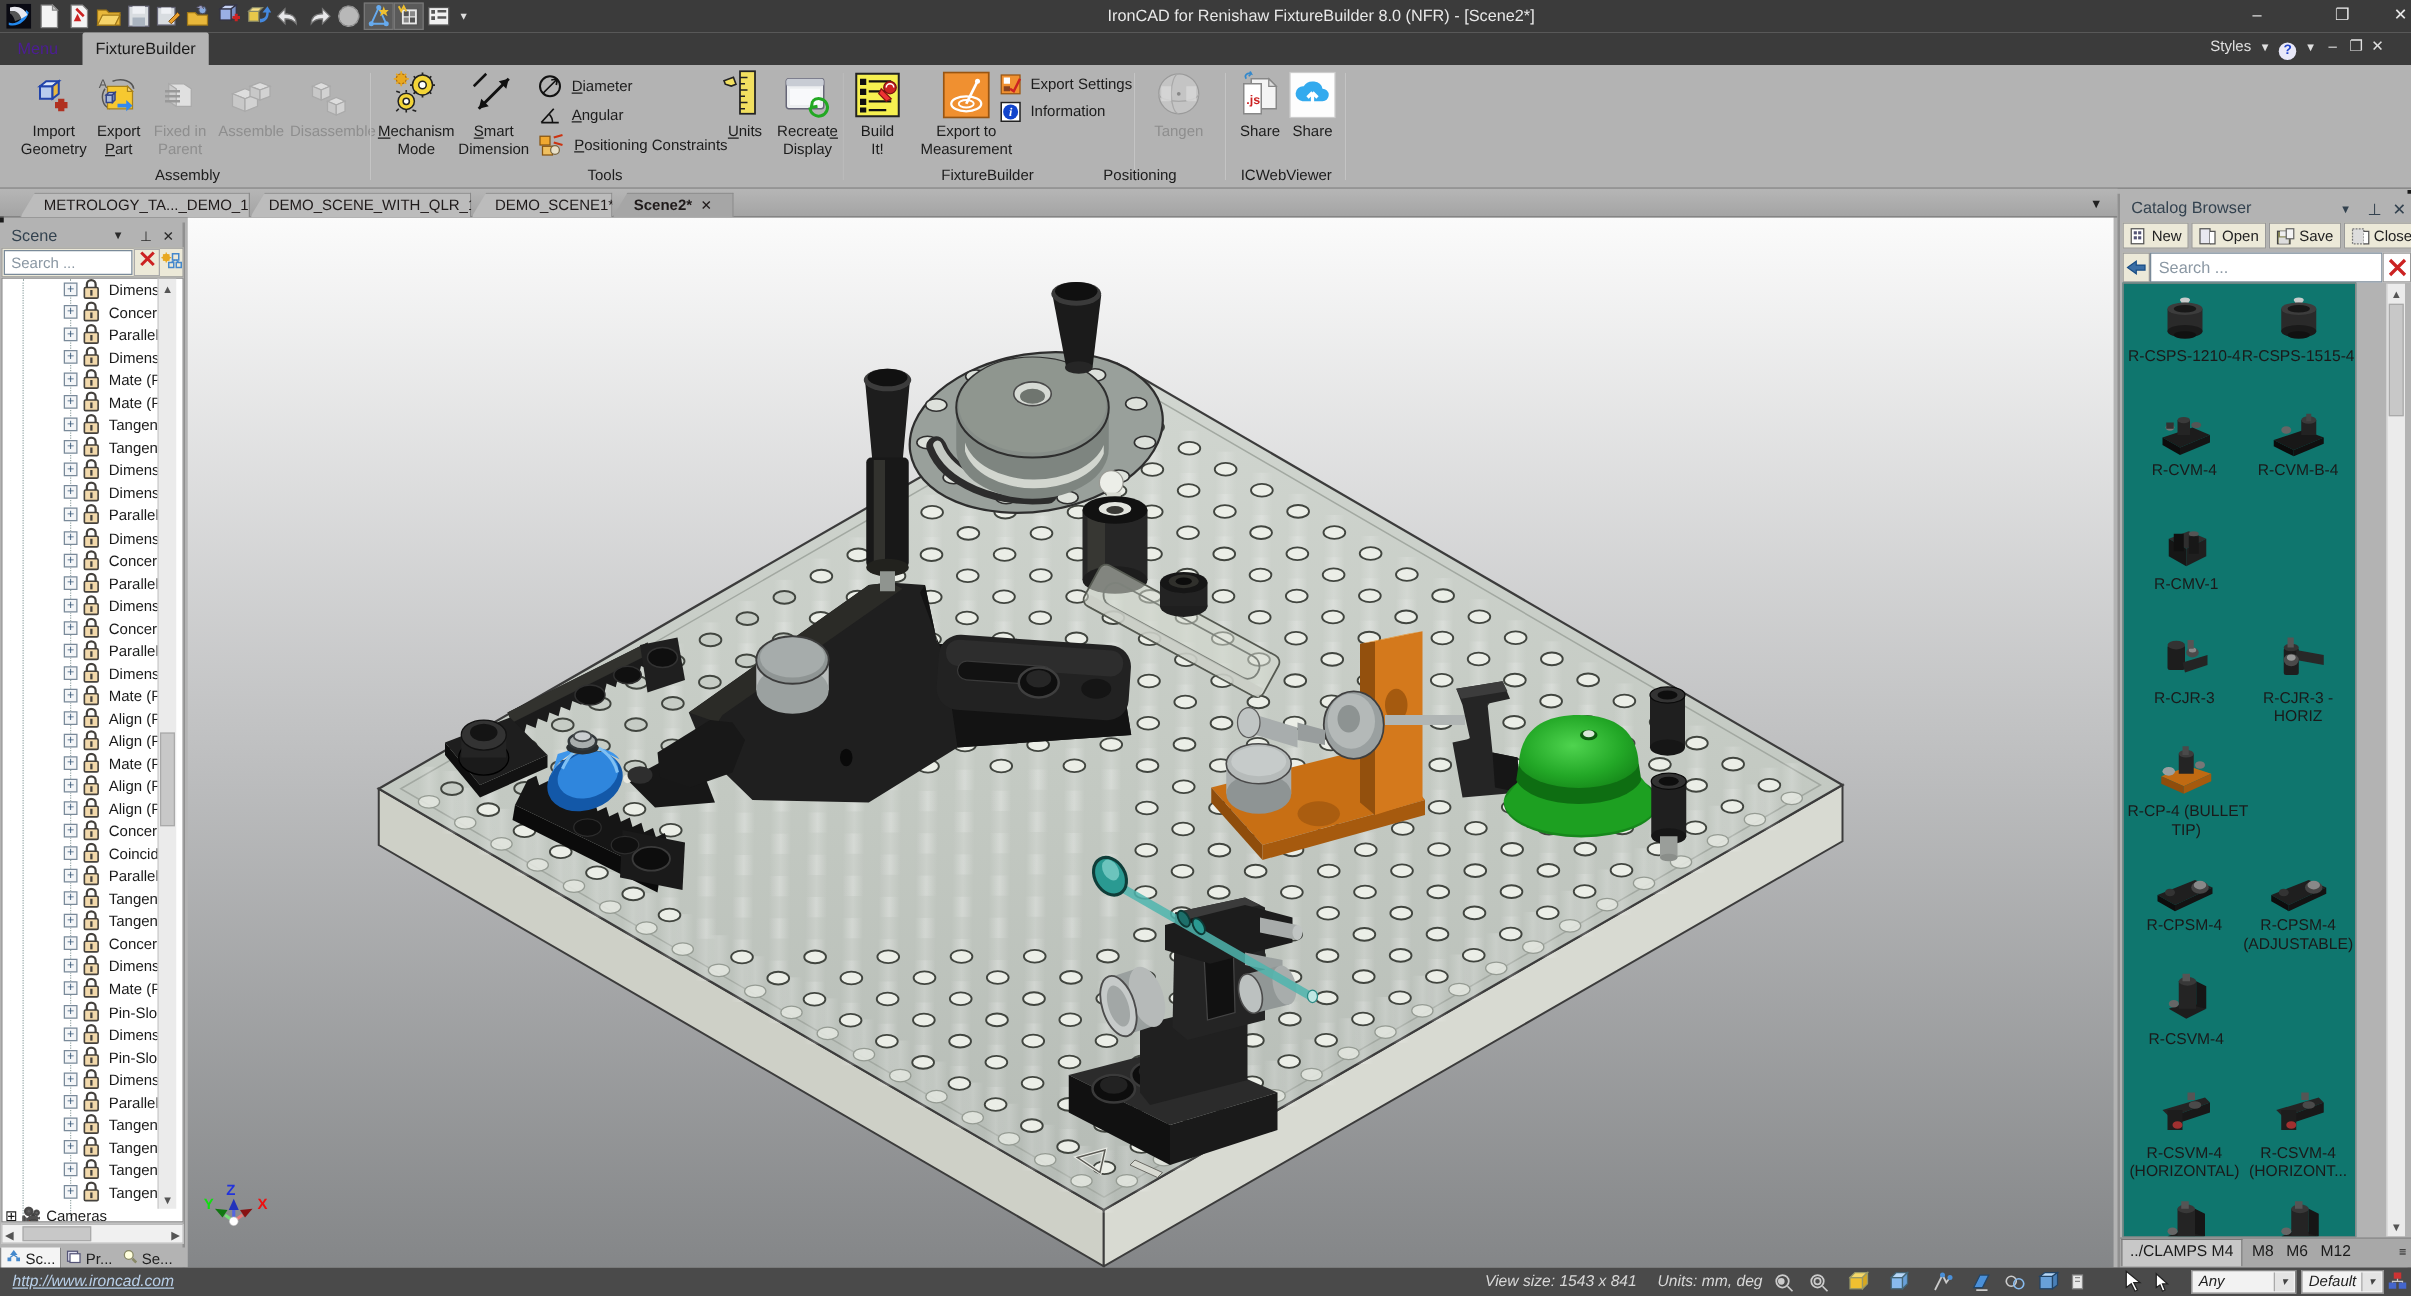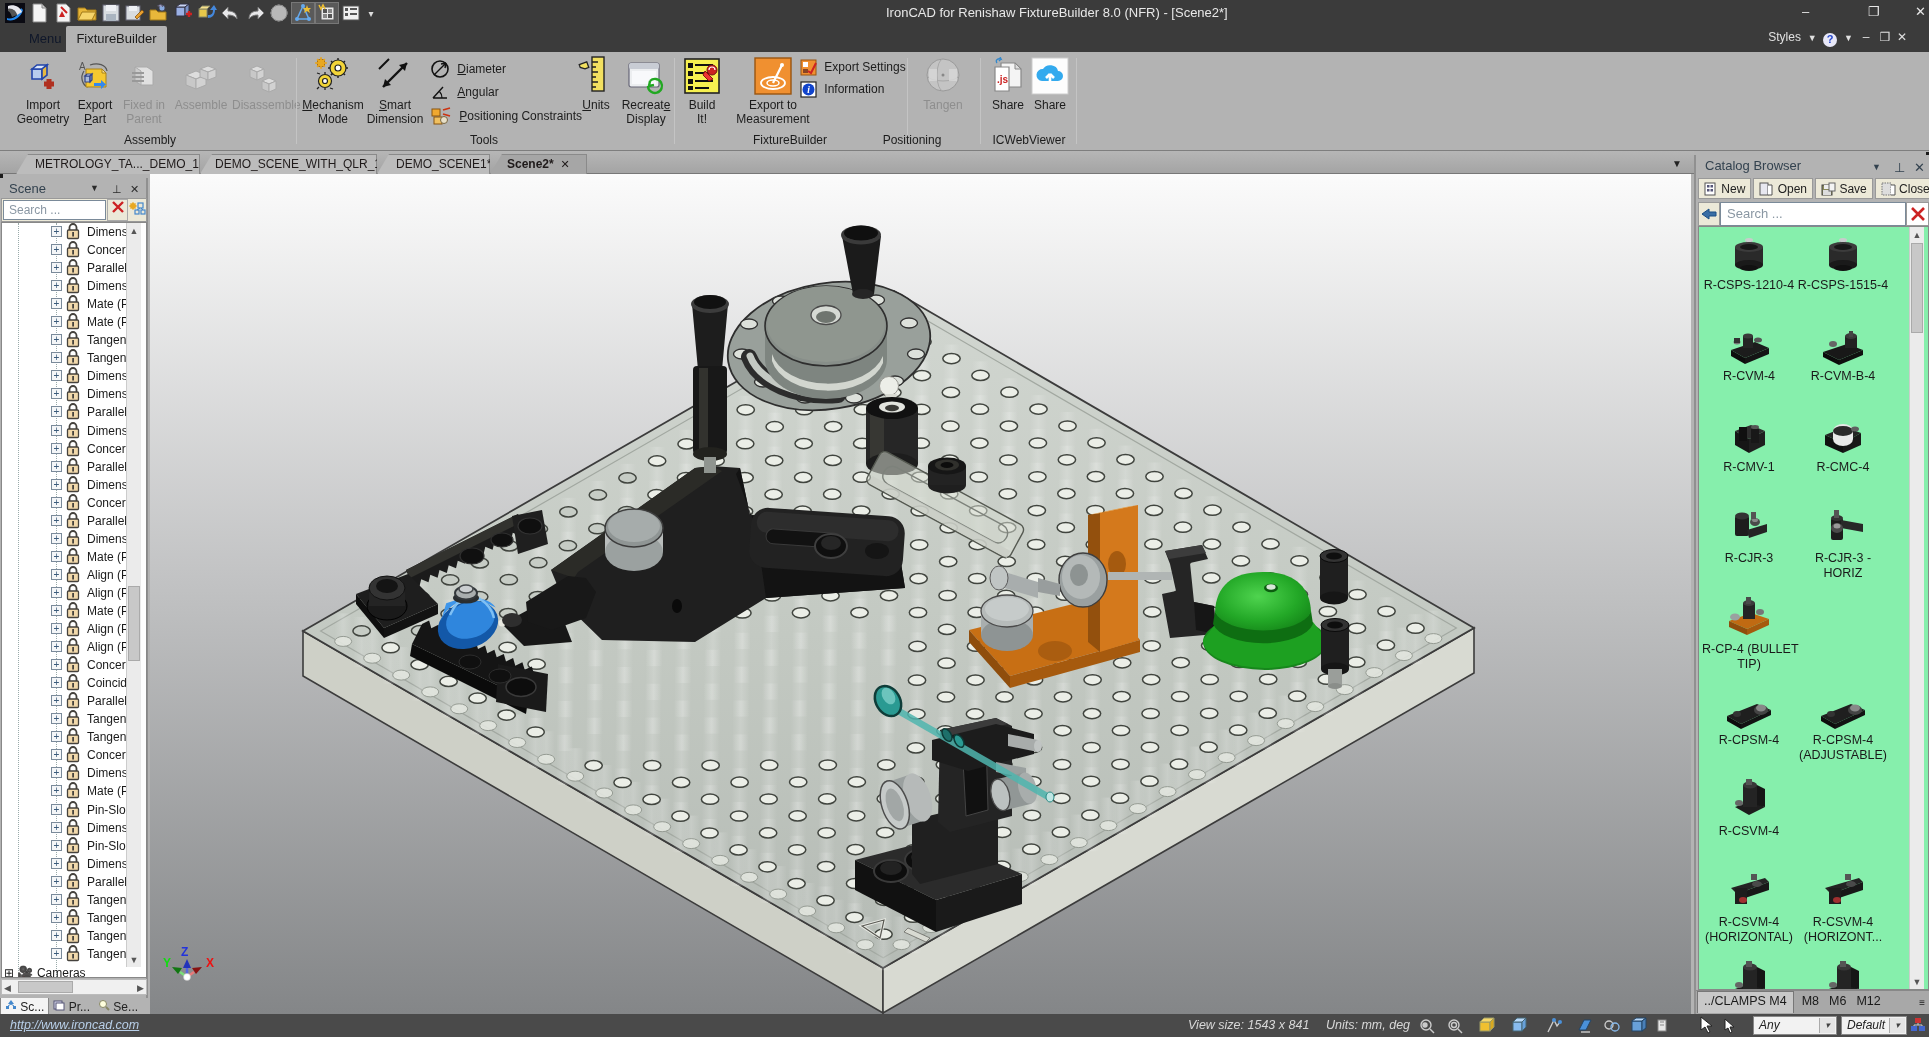--- a/index.html
+++ b/index.html
@@ -6,21 +6,21 @@
 
 #titlebar { left:0; top:0; width:1929px; height:26px; background:#3b3b3b; }
 #title-text { position:absolute; left:886px; top:5px; color:#e8e8e8; font-size:13px; }
 #winbtns span { position:absolute; top:4px; color:#e8e8e8; font-size:13px; }
 .qbar { position:absolute; left:3px; top:2px; height:22px; display:flex; align-items:center; }
 .qi { display:inline-flex; width:24px; height:22px; align-items:center; justify-content:center; }
 .qi.on { background:#5a5a5a; border:1px solid #777; }
 .qi.caret { color:#ddd; font-size:10px; width:16px; }
 
 #tabrow { left:0; top:26px; width:1929px; height:26px; background:#3b3b3b; }
-#menu-tab { position:absolute; left:29px; top:31px; color:#0f172a; font-size:13px; }
+#menu-tab { position:absolute; left:14px; top:31px; color:#4c1d95; font-size:13px; }
 #fb-tab { position:absolute; left:66px; top:26px; width:101px; height:26px; background:#b3b3b3; color:#1a1a1a; font-size:13px; text-align:center; line-height:26px; border-radius:2px 2px 0 0; }
 #styles-row { position:absolute; right:22px; top:30px; color:#e0e0e0; font-size:12px; }
 
 #ribbon { left:0; top:52px; width:1929px; height:99px; background:#b3b3b3; border-bottom:1px solid #7e7e7e; }
 .rsep { position:absolute; top:6px; height:86px; width:1px; background:#989898; border-right:1px solid #c4c4c4; }
 .rlabel { position:absolute; top:81px; font-size:12px; color:#1c1c1c; text-align:center; }
 .rbtn { position:absolute; top:5px; text-align:center; font-size:12px; color:#1c1c1c; }
 .rbtn .ric { height:38px; display:flex; align-items:flex-end; justify-content:center; }
 .rbtn .rtx { margin-top:3px; line-height:14px; }
 .dis { color:#8e8e8e; }
@@ -52,21 +52,21 @@
 .lptab { display:inline-block; height:19px; padding:1px 4px; }
 .lptab.sel { background:#f4f4f4; border:1px solid #888; border-top:none; }
 
 #viewport { left:150px; top:174px; width:1541px; height:840px; }
 
 #rpanel { left:1694px; top:155px; width:235px; height:859px; background:#b3b3b3; border-left:2px solid #909090; }
 #rp-head { position:absolute; left:0; top:0; width:235px; height:23px; color:#33424f; font-size:13px; padding:3px 0 0 9px; }
 #rp-btns { position:absolute; left:2px; top:23px; width:231px; height:23px; display:flex; gap:2px; }
 .rpb { background:#ece9d8; border:1px solid #999; height:21px; font-size:12px; color:#222; display:flex; align-items:center; padding:0 5px; }
 #rp-search { position:absolute; left:2px; top:47px; width:231px; height:24px; }
-#rp-list { position:absolute; left:2px; top:71px; width:231px; height:764px; background:#86efac; border:1px solid #888; overflow:hidden; padding-top:8px; }
+#rp-list { position:absolute; left:2px; top:71px; width:187px; height:764px; background:#0f766e; border:1px solid #888; overflow:hidden; padding-top:8px; }
 .catrow { display:flex; height:91px; }
 .cati { width:94px; text-align:center; }
 .cati:first-child { margin-left:3px; }
 .cthumb { height:40px; display:flex; align-items:flex-end; justify-content:center; }
 .clabel { font-size:12.5px; color:#1a1a1a; margin-top:3px; line-height:15px; white-space:nowrap; }
 #rp-vscroll { position:absolute; left:213px; top:72px; width:15px; height:762px; background:#ebebeb; border-left:1px solid #ccc; }
 #rp-tabs { position:absolute; left:0; top:835px; width:235px; height:24px; background:#a8a8a8; font-size:12.5px; color:#1a1a1a; border-top:1px solid #888; }
 
 #statusbar { left:0; top:1014px; width:1929px; height:23px; background:#4a4a4a; color:#d8d8d8; font-size:12.5px;font-style:italic; }
 .sb { position:absolute; top:4px; }
@@ -1912,33 +1912,20 @@
               <polygon points="8,14 24,8 38,14 22,22" fill="#2e2e2e"></polygon>
               <polygon points="8,14 22,22 22,36 8,28" fill="#161616"></polygon>
               <polygon points="22,22 38,14 38,28 22,36" fill="#1f1f1f"></polygon>
               <rect x="12" y="10" width="8" height="14" fill="#101010"></rect>
               <rect x="24" y="12" width="8" height="14" fill="#181818"></rect>
               <ellipse cx="28" cy="10" rx="4" ry="2" fill="#555"></ellipse>
             </svg>
           </div>
           <div class="clabel">R-CMV-1</div>
         </div>
-        <div class="cati">
-          <div class="cthumb">
-            <svg width="48" height="40" viewBox="0 0 48 40">
-              <polygon points="6,18 26,10 42,16 24,26" fill="#242424"></polygon>
-              <polygon points="6,18 24,26 24,36 6,28" fill="#101010"></polygon>
-              <polygon points="24,26 42,16 42,28 24,36" fill="#181818"></polygon>
-              <path d="M14,14 A10 7 0 0 1 34,14 L34,22 A10 7 0 0 1 14,22 Z" fill="#e8e8e8"></path>
-              <ellipse cx="24" cy="14" rx="10" ry="5" fill="#2a2a2a"></ellipse>
-              <ellipse cx="36" cy="12" rx="4" ry="2.5" fill="#606060"></ellipse>
-            </svg>
-          </div>
-          <div class="clabel">R-CMC-4</div>
-        </div>
       </div>
 <div class="catrow">
         <div class="cati">
           <div class="cthumb">
             <svg width="44" height="42" viewBox="0 0 44 42">
               <rect x="8" y="10" width="14" height="20" rx="2" fill="#1d1d1d"></rect>
               <ellipse cx="15" cy="10" rx="7" ry="3.5" fill="#333"></ellipse>
               <polygon points="20,24 40,18 40,26 22,32" fill="#242424"></polygon>
               <ellipse cx="28" cy="16" rx="5" ry="4" fill="#4a4a4a"></ellipse>
               <ellipse cx="28" cy="14" rx="3" ry="2" fill="#888"></ellipse>

